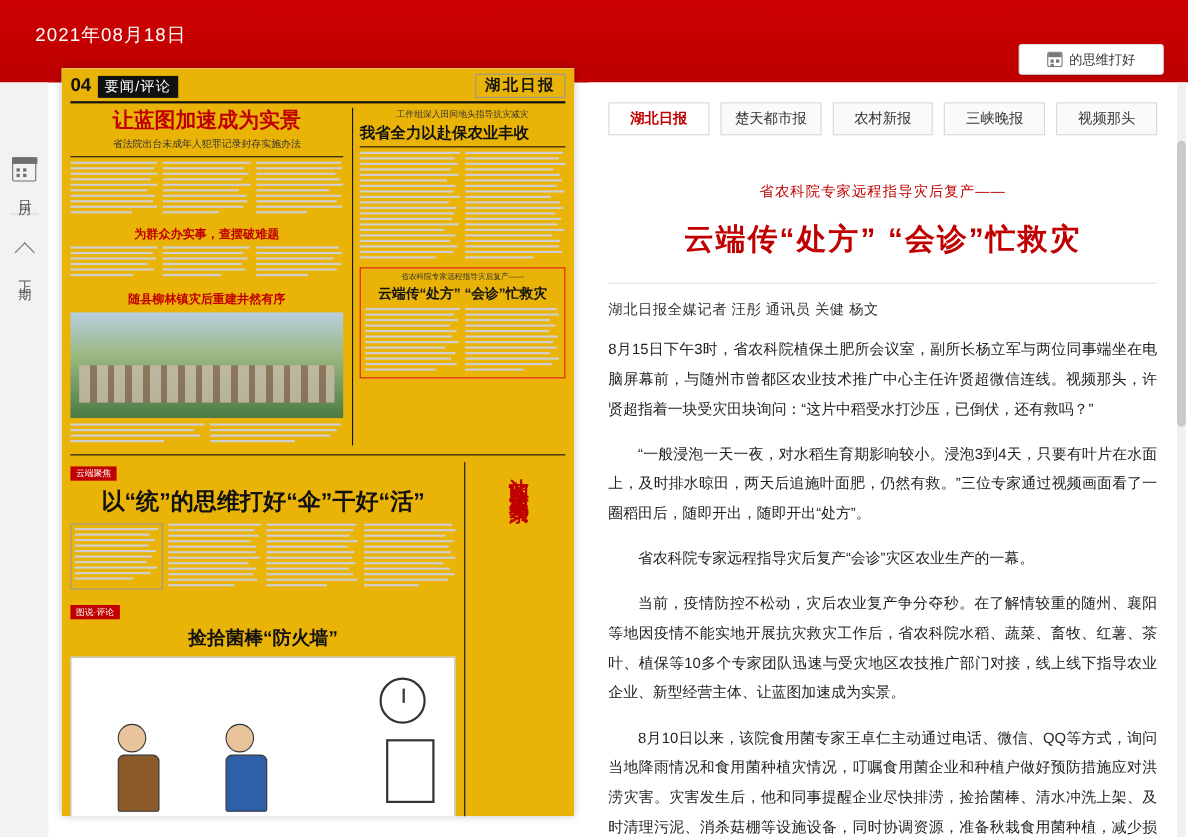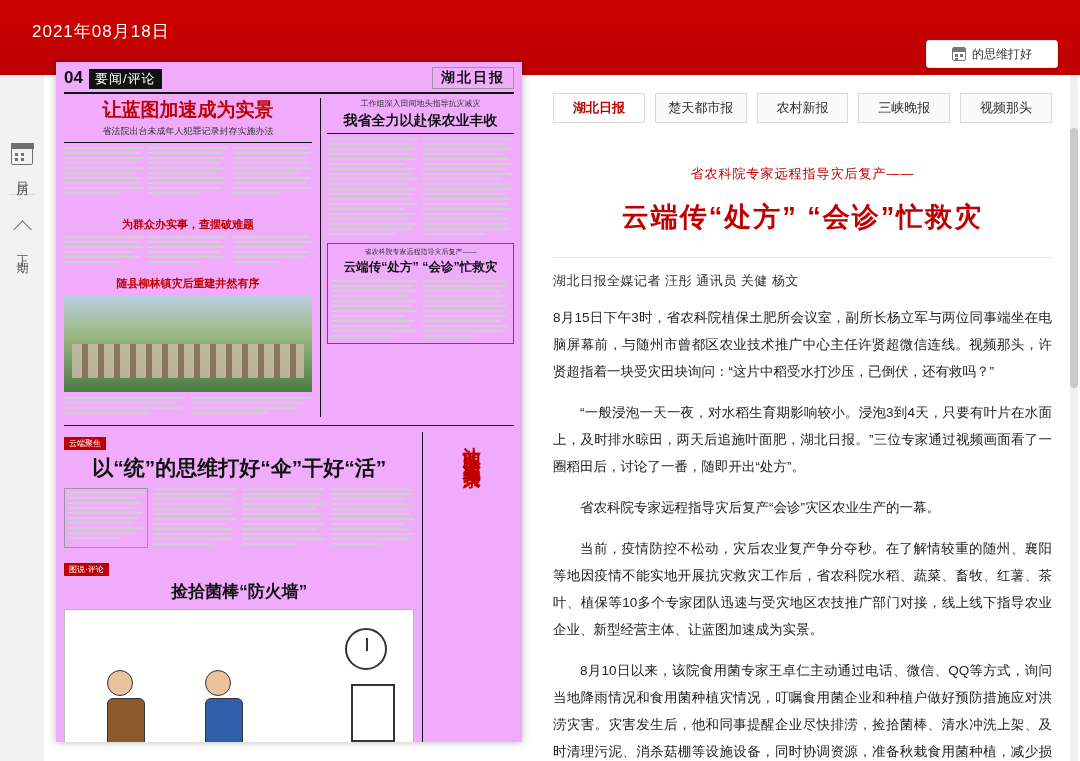--- a/index.html
+++ b/index.html
@@ -86,21 +86,21 @@
   }
   
   .paper-wrap {
     position: absolute; left: 56px; top: 62px;
     width: 466px; height: 680px;
     background: #fff;
     box-shadow: 0 0 8px rgba(0,0,0,.28);
     overflow: hidden;
   }
   .paper {
-    width: 466px; height: 680px; position: relative; background: #f0abfc;
+    width: 466px; height: 680px; position: relative; background: #eab308;
     padding: 6px 8px;
   }
   .p-masthead {
     display: flex; align-items: flex-end; justify-content: space-between;
     border-bottom: 2px solid #111; padding-bottom: 3px; height: 26px;
   }
   .p-sec {
     display: flex; align-items: baseline; gap: 6px;
   }
   .p-secnum { font-size: 17px; font-weight: bold; color: #111; }
@@ -112,21 +112,21 @@
     border: 1px solid #999; padding: 1px 8px;
   }
   .p-body { position: relative; margin-top: 4px; }
   .head-row { display: flex; gap: 8px; }
   .col-a { width: 248px; }
   .col-b { width: 194px; border-left: 1px solid #111; padding-left: 6px;}
   .hl1 { font-size: 19px; font-weight: bold; color: #111; text-align: center; line-height: 24px; }
   .hl1.red { color: #c00000; }
   .sub1 { font-size: 9px; color: #333; text-align: center; margin-top: 3px; }
   .kicker { font-size: 8px; color: #333; text-align: center; margin-bottom: 2px; }
-  .hl2 { font-size: 14px; font-weight: bold; color: #111; text-align: center; line-height: 18px; }
+  .hl2 { font-size: 14px; font-weight: bold; color: #111; line-height: 18px; }
   .rule { height: 1px; background: #111; margin: 4px 0; }
   .fauxline { height: 2px; background: #cfcfcf; margin-bottom: 3px; }
   .fauxcols { display: flex; gap: 5px; }
   .fauxcol { flex: 1; }
   .photo {
     background: linear-gradient(160deg,#6f9f5e,#3d6b44 55%, #2f5638);
     height: 96px; width: 100%; position: relative; overflow: hidden;
   }
   .photo.sky { background: linear-gradient(180deg,#b8cfe0 0%, #9ab77f 42%, #4b7a45 100%); }
   .photo .roofs {
@@ -280,21 +280,21 @@
                   <div class="fauxline" style="width:96%"></div>
                 <div class="fauxline" style="width:100%"></div>
                   <div class="fauxline" style="width:84%"></div>
                 <div class="fauxline" style="width:98%"></div>
                   <div class="fauxline" style="width:93%"></div>
                 <div class="fauxline" style="width:99%"></div>
                   <div class="fauxline" style="width:58%"></div>
               </div>
             </div>
 
-            <div style="margin-top:20px">
+            <div style="margin-top:8px">
               <div class="red-head-s">为群众办实事，查摆破难题</div>
               <div class="fauxcols" style="margin-top:4px">
                 <div class="fauxcol">
                   <div class="fauxline" style="width:100%"></div>
                     <div class="fauxline" style="width:94%"></div>
                   <div class="fauxline" style="width:98%"></div>
                     <div class="fauxline" style="width:88%"></div>
                   <div class="fauxline" style="width:96%"></div>
                     <div class="fauxline" style="width:72%"></div>
                 </div>
@@ -527,21 +527,21 @@
       <div class="tab">三峡晚报</div>
       <div class="tab">视频那头</div>
     </div>
 
     <div class="art-kicker">省农科院专家远程指导灾后复产——</div>
     <div class="art-title">云端传“处方” “会诊”忙救灾</div>
     <div class="art-div"></div>
     <div class="art-byline">湖北日报全媒记者 汪彤 通讯员 关健 杨文</div>
 
     <div class="art-p">8月15日下午3时，省农科院植保土肥所会议室，副所长杨立军与两位同事端坐在电脑屏幕前，与随州市曾都区农业技术推广中心主任许贤超微信连线。视频那头，许贤超指着一块受灾田块询问：“这片中稻受水打沙压，已倒伏，还有救吗？”</div>
-    <div class="art-p indent">“一般浸泡一天一夜，对水稻生育期影响较小。浸泡3到4天，只要有叶片在水面上，及时排水晾田，两天后追施叶面肥，湖北日报。”三位专家通过视频画面看了一圈稻田后，讨论了一番，随即开出“处方”。</div>
+    <div class="art-p indent">“一般浸泡一天一夜，对水稻生育期影响较小。浸泡3到4天，只要有叶片在水面上，及时排水晾田，两天后追施叶面肥，仍然有救。”三位专家通过视频画面看了一圈稻田后，随即开出，随即开出“处方”。</div>
     <div class="art-p indent">省农科院专家远程指导灾后复产“会诊”灾区农业生产的一幕。</div>
     <div class="art-p indent">当前，疫情防控不松动，灾后农业复产争分夺秒。在了解情较重的随州、襄阳等地因疫情不能实地开展抗灾救灾工作后，省农科院水稻、蔬菜、畜牧、红薯、茶叶、植保等10多个专家团队迅速与受灾地区农技推广部门对接，线上线下指导农业企业、新型经营主体、让蓝图加速成为实景。</div>
     <div class="art-p indent">8月10日以来，该院食用菌专家王卓仁主动通过电话、微信、QQ等方式，询问当地降雨情况和食用菌种植灾情况，叮嘱食用菌企业和种植户做好预防措施应对洪涝灾害。灾害发生后，他和同事提醒企业尽快排涝，捡拾菌棒、清水冲洗上架、及时清理污泥、消杀菇棚等设施设备，同时协调资源，准备秋栽食用菌种植，减少损失。</div>
 
   </div>
 
   <div class="scroll-track"></div>
   <div class="scroll-thumb"></div>
 
 </div>

